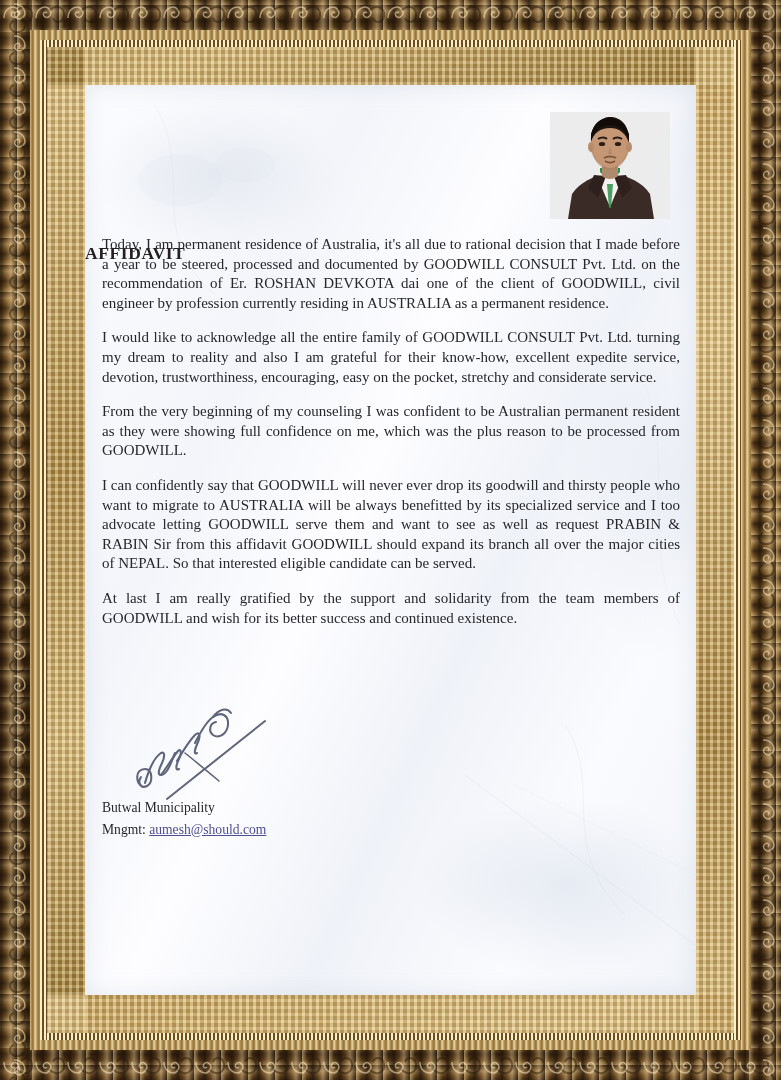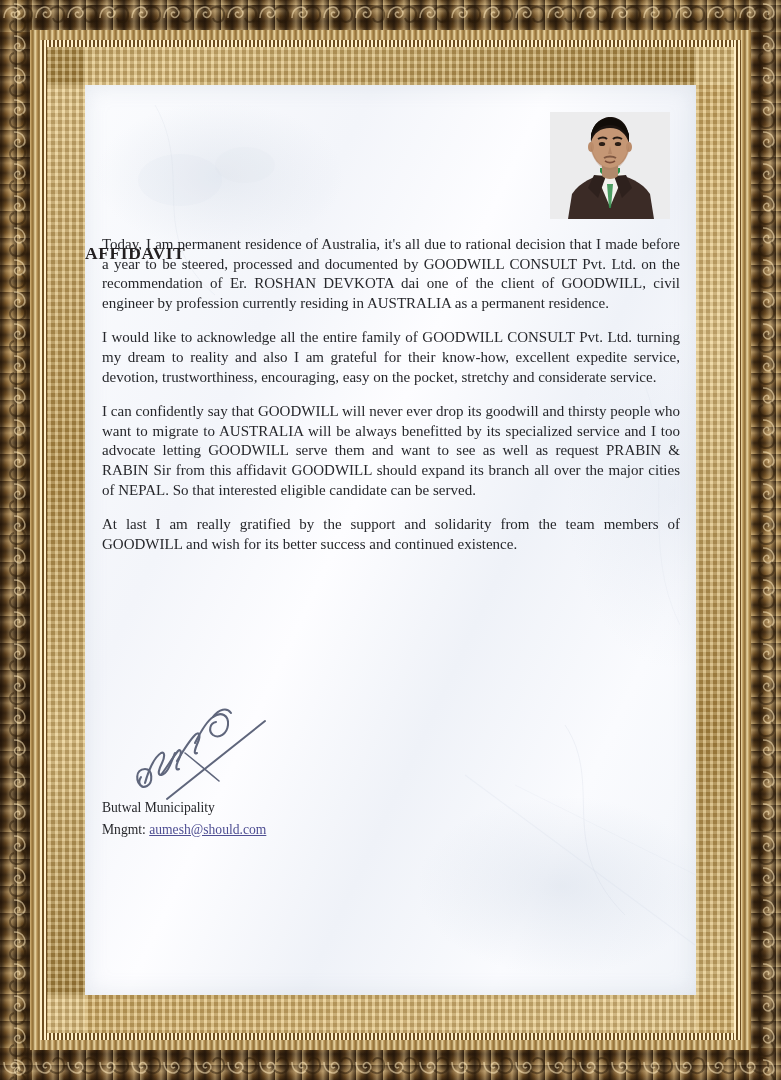--- a/index.html
+++ b/index.html
@@ -339,20 +339,21 @@
 
           <path d="M41 33 C 44 46, 50 55, 60 56 C 70 55, 76 46, 79 33 L79 40 C 74 52, 68 58, 60 58 C 52 58, 46 52, 41 40 Z" fill="#a97b5c" opacity=".35"></path>
         </svg>
       </div>
 
       <div class="title nosel">AFFIDAVIT</div>
 
       <div class="body">
         <p>Today, I am permanent residence of Australia, it's all due to rational decision that I made before a year to be steered, processed and documented by GOODWILL CONSULT Pvt. Ltd. on the recommendation of Er. ROSHAN DEVKOTA dai one of the client of GOODWILL, civil engineer by profession currently residing in AUSTRALIA as a permanent residence.</p>
         <p>I would like to acknowledge all the entire family of GOODWILL CONSULT Pvt. Ltd. turning my dream to reality and also I am grateful for their know-how, excellent expedite service, devotion, trustworthiness, encouraging, easy on the pocket, stretchy and considerate service.</p>
+        <p>From the very beginning of my counseling I was confident to be Australian permanent resident as they were showing full confidence on me, which was the plus reason to be processed from GOODWILL.</p>
         <p>I can confidently say that GOODWILL will never ever drop its goodwill and thirsty people who want to migrate to AUSTRALIA will be always benefitted by its specialized service and I too advocate letting GOODWILL serve them and want to see as well as request PRABIN &amp; RABIN Sir from this affidavit GOODWILL should expand its branch all over the major cities of NEPAL. So that interested eligible candidate can be served.</p>
         <p>At last I am really gratified by the support and solidarity from the team members of GOODWILL and wish for its better success and continued existence.</p>
       </div>
 
       <div class="sig-area">
         <svg width="200" height="110" viewBox="0 0 200 110" aria-hidden="true">
           <g fill="none" stroke="#5f667c" stroke-width="2.1" stroke-linecap="round" stroke-linejoin="round">
             <path d="M28 92 C 20 88, 20 74, 30 74 C 38 74, 38 88, 32 91 C 26 94, 22 88, 26 82"></path>
             <path d="M30 88 C 34 74, 40 62, 46 58 C 50 56, 50 62, 47 68 C 44 74, 42 80, 46 80 C 52 80, 56 68, 60 58"></path>
             <path d="M46 80 C 52 72, 58 62, 63 56 C 66 53, 67 58, 64 64 C 61 70, 60 76, 64 74"></path>

